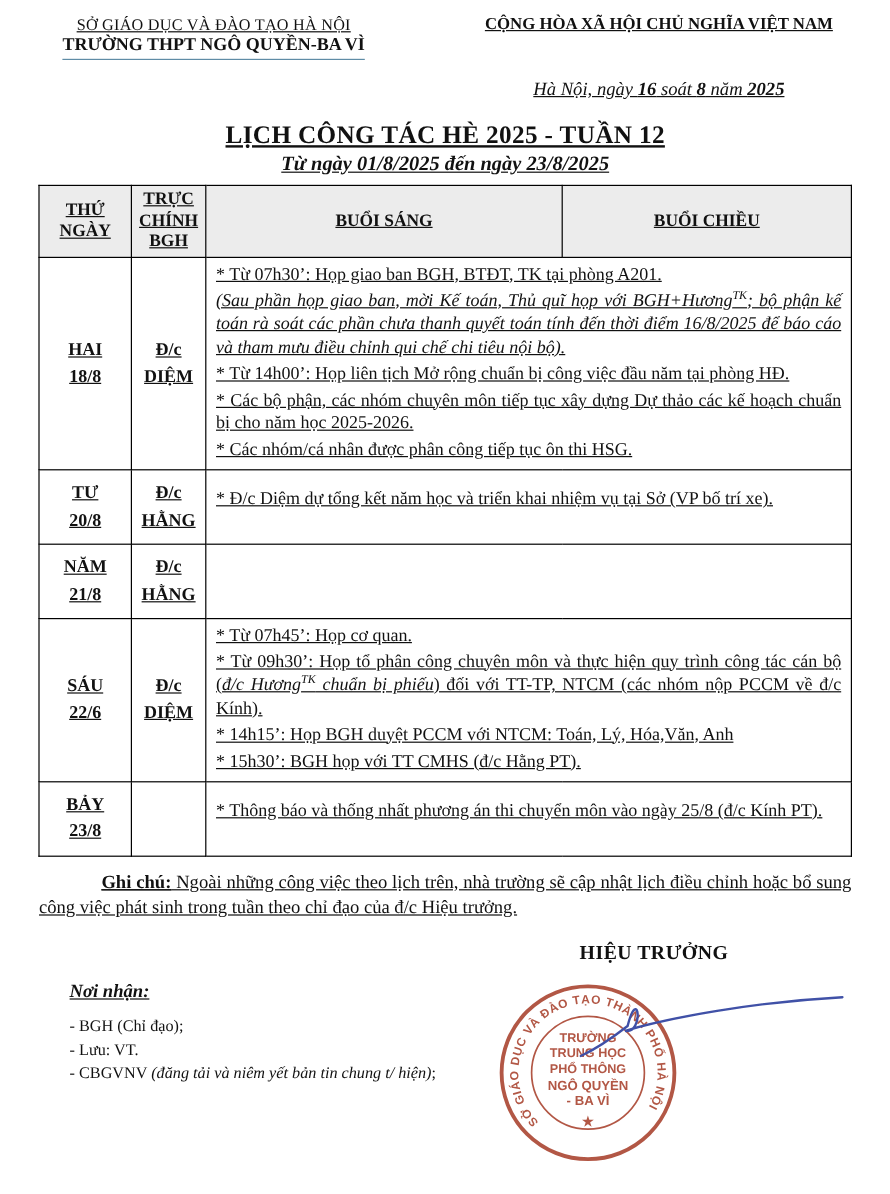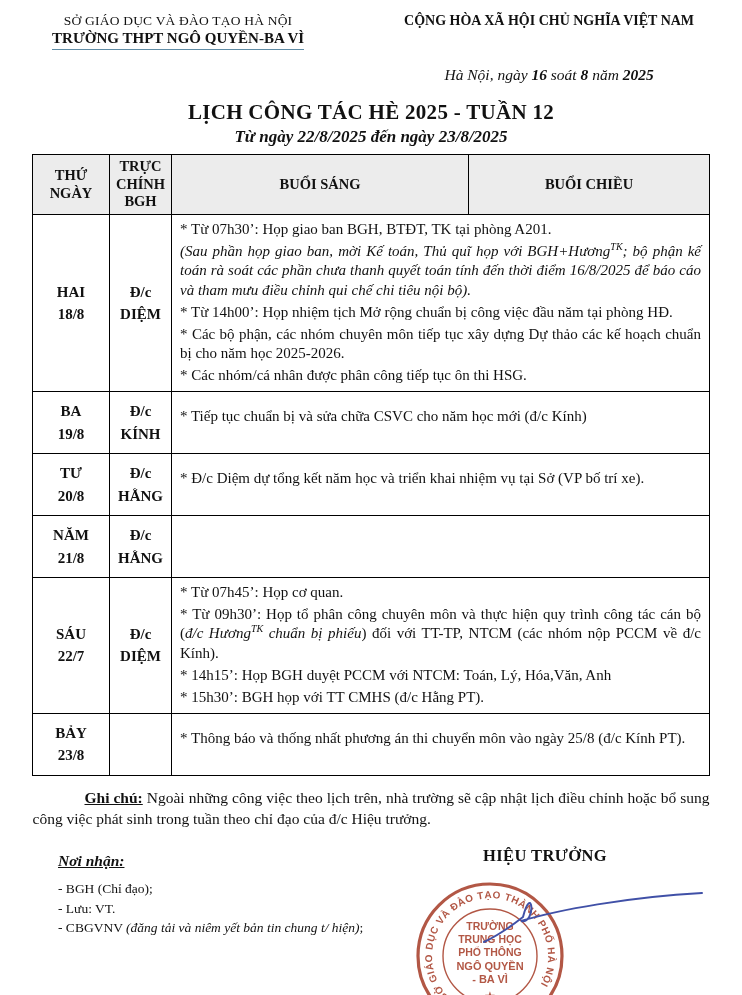--- a/index.html
+++ b/index.html
@@ -1,18 +1,18 @@
 <!DOCTYPE html>
 <html lang="vi"><head>
 <meta charset="utf-8">
 <style>
   html,body{margin:0;padding:0;background:#888;}
   .page{
     position:relative;width:742px;height:995px;margin:0 auto;background:#ffffff;
-    font-family:"Liberation Serif","DejaVu Serif",serif;color:#111;overflow:hidden;
+    font-family:"Liberation Serif","DejaVu Serif",serif;color:#111;overflow:hidden;text-decoration:underline;
   }
   
   .letterhead{display:flex;padding-top:13px;}
   .lh-left{width:48%;text-align:center;}
   .lh-right{width:52%;text-align:center;}
   .lh-left .l1{font-size:13.5px;letter-spacing:.2px;}
   .lh-left .l2{font-size:15px;font-weight:bold;margin-top:1px;}
   .lh-left .l2 span{display:inline-block;border-bottom:1.6px solid #5f8ca6;padding-bottom:2px;}
   .lh-right .l1{font-size:14px;font-weight:bold;}
   .lh-right .l2{font-size:15.5px;font-weight:bold;margin-top:1px;}
@@ -37,21 +37,21 @@
   .content-wrap{min-height:32px;}
   .content-wrap p{margin:2.5px 0;text-align:justify;line-height:1.3;}
   .it{font-style:italic;}
   .sup{vertical-align:super;font-size:10px;line-height:0;}
   
   .note{width:677px;margin:11px auto 0;font-size:15.5px;text-align:justify;line-height:1.4;text-indent:52px;}
   .note .nlabel{font-weight:bold;text-decoration:underline;}
   
   .footer{position:relative;height:273px;margin-top:6px;}
   .recipients{position:absolute;left:58px;top:16px;width:330px;}
-  .recipients .rlabel{font-weight:bold;font-style:italic;text-decoration:underline;font-size:15.5px;}
+  .recipients .rlabel{font-weight:bold;font-style:italic;text-decoration:underline;font-size:15.5px;margin-top:28px;}
   .recipients .rlist{margin-top:9px;}
   .recipients .rline{font-size:13.5px;line-height:1.45;}
   .sig-title{position:absolute;left:400px;top:10px;width:290px;text-align:center;font-weight:bold;font-size:16.5px;letter-spacing:.4px;z-index:2;}
   .sig-name{position:absolute;left:400px;top:162px;width:290px;text-align:center;font-weight:bold;font-size:17px;z-index:2;}
   .stamp-svg{position:absolute;left:396px;top:28px;z-index:3;pointer-events:none;}
 </style>
 </head>
 <body>
 
 <div class="page">
@@ -62,21 +62,21 @@
       <div class="l2"><span>TRƯỜNG THPT NGÔ QUYỀN-BA VÌ</span></div>
     </div>
     <div class="lh-right">
       <div class="l1">CỘNG HÒA XÃ HỘI CHỦ NGHĨA VIỆT NAM</div>
     </div>
   </div>
 
   <div class="dateline"><span>Hà Nội, ngày </span><b>16</b><span> soát </span><b>8</b><span> năm </span><b>2025</b></div>
 
   <div class="doc-title">LỊCH CÔNG TÁC HÈ 2025 - TUẦN 12</div>
-  <div class="doc-subtitle">Từ ngày 22/8/2025 đến ngày 23/8/2025</div>
+  <div class="doc-subtitle">Từ ngày 01/8/2025 đến ngày 23/8/2025</div>
 
   <table class="sched">
     <colgroup>
       <col style="width:77px">
         <col style="width:62px">
         <col style="width:297px">
         <col style="width:241px">
     </colgroup>
     <thead>
       <tr>
@@ -92,34 +92,23 @@
     <tbody>
         <tr>
           <td class="day-cell">HAI
 18/8</td>
           <td class="duty-cell">Đ/c
 DIỆM</td>
           <td class="content-cell" colspan="2">
             <div class="content-wrap">
               <p><span>* Từ 07h30’: Họp giao ban BGH, BTĐT, TK tại phòng A201.</span></p>
               <p><span class="it">(Sau phần họp giao ban, mời Kế toán, Thủ quĩ họp với BGH+Hương</span><span class="it sup">TK</span><span class="it">; bộ phận kế toán rà soát các phần chưa thanh quyết toán tính đến thời điểm 16/8/2025 để báo cáo và tham mưu điều chỉnh qui chế chi tiêu nội bộ).</span></p>
-              <p><span>* Từ 14h00’: Họp nhiệm tịch Mở rộng chuẩn bị công việc đầu năm tại phòng HĐ.</span></p>
+              <p><span>* Từ 14h00’: Họp liên tịch Mở rộng chuẩn bị công việc đầu năm tại phòng HĐ.</span></p>
               <p><span>* Các bộ phận, các nhóm chuyên môn tiếp tục xây dựng Dự thảo các kế hoạch chuẩn bị cho năm học 2025-2026.</span></p>
               <p><span>* Các nhóm/cá nhân được phân công tiếp tục ôn thi HSG.</span></p>
-            </div>
-          </td>
-        </tr>
-        <tr>
-          <td class="day-cell">BA
-19/8</td>
-          <td class="duty-cell">Đ/c
-KÍNH</td>
-          <td class="content-cell" colspan="2">
-            <div class="content-wrap">
-              <p><span>* Tiếp tục chuẩn bị và sửa chữa CSVC cho năm học mới (đ/c Kính)</span></p>
             </div>
           </td>
         </tr>
         <tr>
           <td class="day-cell">TƯ
 20/8</td>
           <td class="duty-cell">Đ/c
 HẰNG</td>
           <td class="content-cell" colspan="2">
             <div class="content-wrap">
@@ -131,21 +120,21 @@
           <td class="day-cell">NĂM
 21/8</td>
           <td class="duty-cell">Đ/c
 HẰNG</td>
           <td class="content-cell" colspan="2">
             <div class="content-wrap"></div>
           </td>
         </tr>
         <tr>
           <td class="day-cell">SÁU
-22/7</td>
+22/6</td>
           <td class="duty-cell">Đ/c
 DIỆM</td>
           <td class="content-cell" colspan="2">
             <div class="content-wrap">
               <p><span>* Từ 07h45’: Họp cơ quan.</span></p>
               <p><span>* Từ 09h30’: Họp tổ phân công chuyên môn và thực hiện quy trình công tác cán bộ (</span><span class="it">đ/c Hương</span><span class="it sup">TK</span><span class="it"> chuẩn bị phiếu</span><span>) đối với TT-TP, NTCM (các nhóm nộp PCCM về đ/c Kính).</span></p>
               <p><span>* 14h15’: Họp BGH duyệt PCCM với NTCM: Toán, Lý, Hóa,Văn, Anh</span></p>
               <p><span>* 15h30’: BGH họp với TT CMHS (đ/c Hằng PT).</span></p>
             </div>
           </td>

